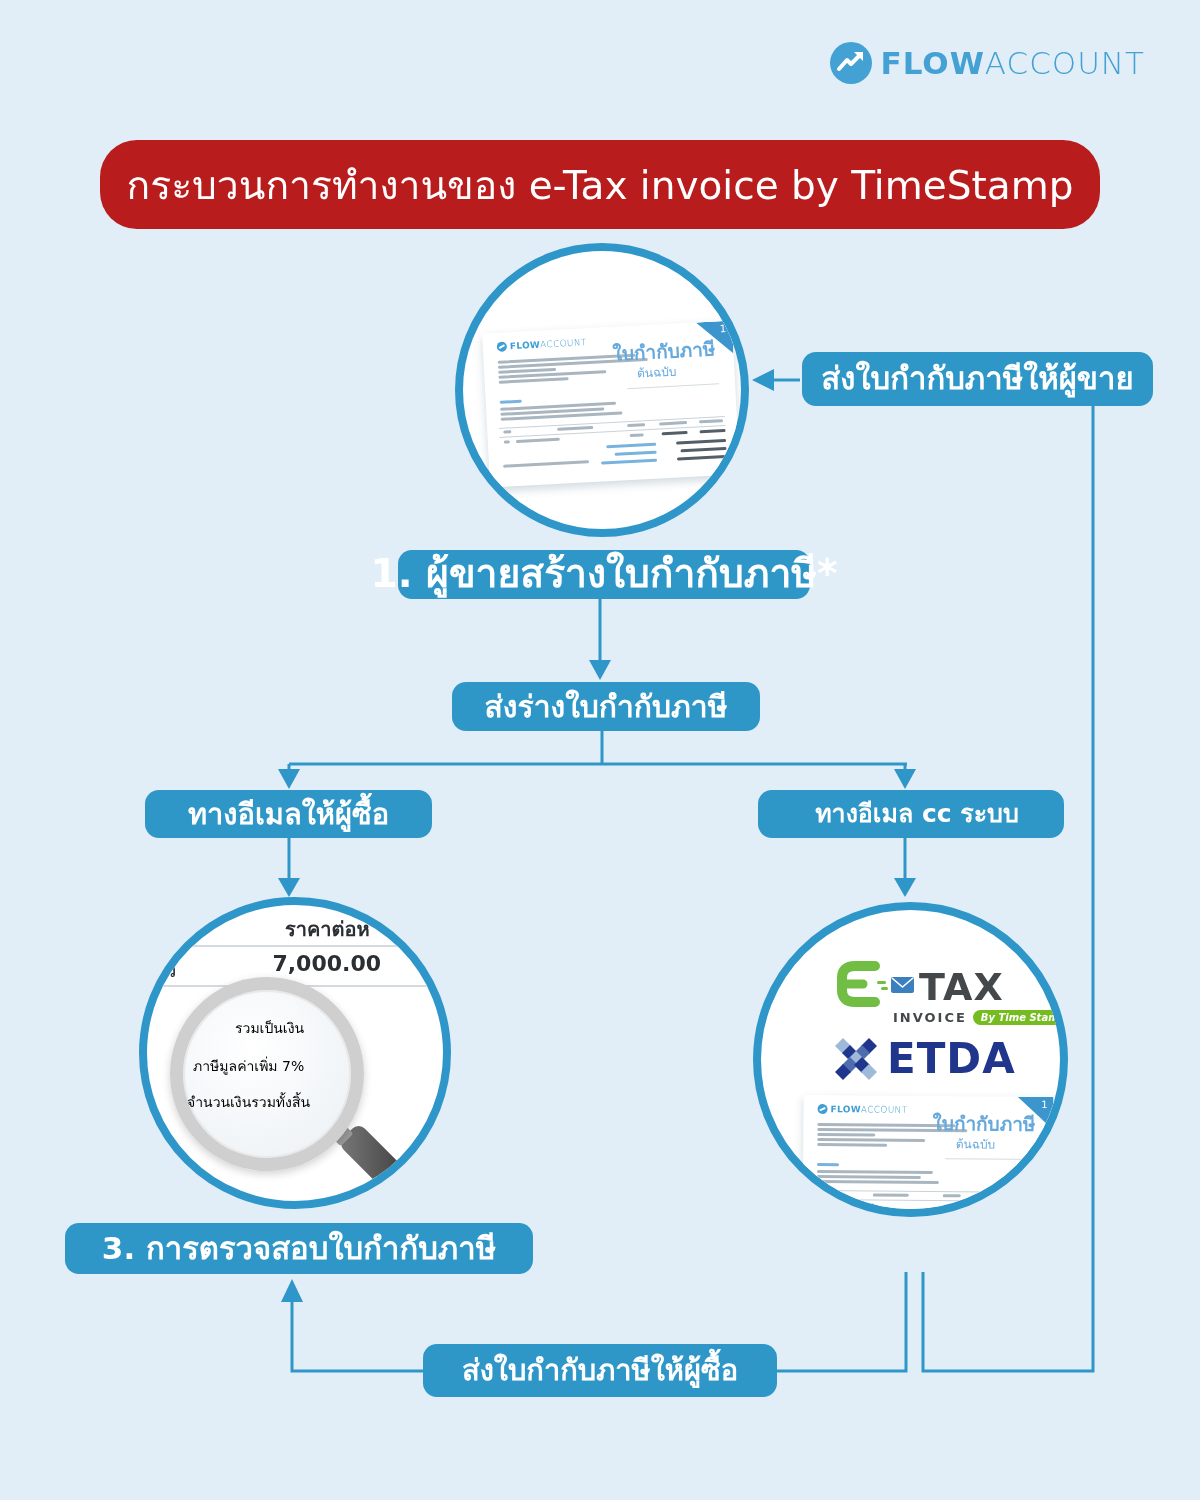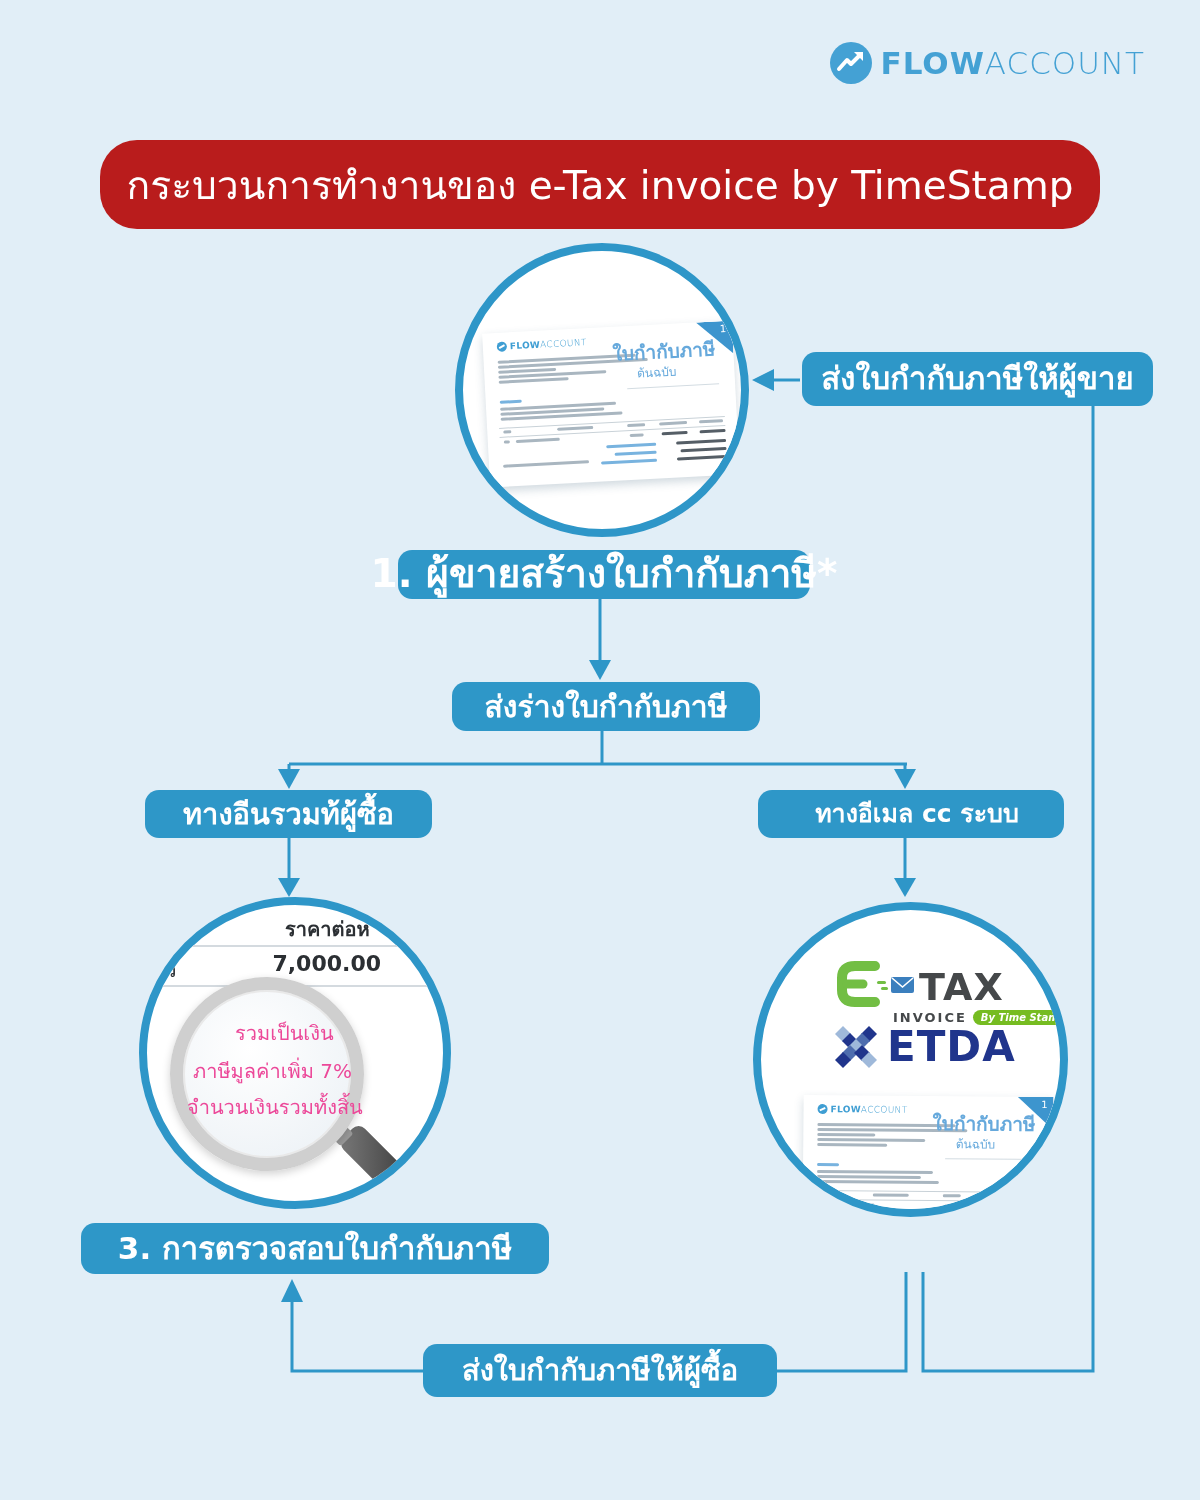--- a/index.html
+++ b/index.html
@@ -55,34 +55,34 @@
   
   .doc-zoom-header{position:absolute;left:138px;top:8px;font-size:20px;font-weight:700;color:#2B2F33;}
   .doc-zoom-unit{position:absolute;left:4px;top:48px;font-size:21px;color:#2B2F33;}
   .doc-zoom-value{position:absolute;left:108px;top:46px;width:126px;text-align:right;
     font-size:22px;font-weight:600;color:#2B2F33;}
   .doc-zoom-line{position:absolute;left:-20px;width:360px;border-top:2px solid #D4DADF;}
   .magnifier-lens{position:absolute;left:23px;top:72px;width:194px;height:194px;border-radius:50%;
     border:13px solid #CFCFCF;box-sizing:border-box;
     background:radial-gradient(circle at 40% 35%,rgba(255,255,255,.95),rgba(233,239,244,.95));
     box-shadow:0 3px 8px rgba(0,0,0,.18), inset 0 0 0 2px #E9E9E9;z-index:2;}
-  .lens-text{position:absolute;color:#ec4899;font-size:20px;white-space:nowrap;z-index:3;}
+  .lens-text{position:absolute;color:#000000;font-size:14px;white-space:nowrap;z-index:3;}
   .mag-ferrule{position:absolute;left:184px;top:218px;width:18px;height:20px;background:#9A9A9A;
     border-radius:3px;transform:rotate(-45deg);z-index:2;}
   .mag-handle{position:absolute;left:186px;top:228px;width:30px;height:90px;border-radius:9px;
     background:linear-gradient(135deg,#7A7A7A,#333);transform:rotate(-45deg);
     transform-origin:top center;z-index:2;}
 
   
   .etax{position:absolute;left:70px;top:48px;width:180px;z-index:2;}
   .etax-row2{display:flex;align-items:center;gap:6px;margin-top:-4px;margin-left:62px;text-align:right;}
   .etax-invoice{font-size:13px;font-weight:700;letter-spacing:2px;color:#45484A;}
   .etax-badge{background:#76BC21;color:#fff;font-size:10px;font-style:italic;font-weight:700;
     padding:2px 8px;border-radius:9px;white-space:nowrap;}
-  .etda{position:absolute;left:72px;top:112px;display:flex;align-items:center;gap:8px;z-index:2;}
+  .etda{position:absolute;left:72px;top:124px;display:flex;align-items:center;gap:8px;z-index:2;}
   .etda-text{font-size:42px;font-weight:700;color:#20358C;letter-spacing:1px;}
 </style>
 </head>
 <body>
 
 <div class="stage">
 
   <svg class="connectors" width="1200" height="1500">
 
     <path class="conn" d="M 800 380 H 774"></path>
@@ -162,23 +162,23 @@
       <div class="bar dark" style="left:192px;top:126px;width:46px;"></div>
       <div class="bar blue" style="left:112px;top:134px;width:56px;"></div>
       <div class="bar dark" style="left:188px;top:134px;width:50px;"></div>
       <div class="bar" style="left:14px;top:132px;width:86px;"></div>
     </div>
   </div>
 
   <div class="pill" style="left:802px;top:352px;width:351px;height:54px;font-size:31px;">ส่งใบกำกับภาษีให้ผู้ขาย</div>
   <div class="pill" style="left:398px;top:550px;width:412px;height:49px;font-size:39px;">1. ผู้ขายสร้างใบกำกับภาษี*</div>
   <div class="pill" style="left:452px;top:682px;width:308px;height:49px;font-size:30px;">ส่งร่างใบกำกับภาษี</div>
-  <div class="pill" style="left:145px;top:790px;width:287px;height:48px;font-size:29px;">ทางอีนรวมท้ผู้ซื้อ</div>
+  <div class="pill" style="left:145px;top:790px;width:287px;height:48px;font-size:29px;">ทางอีเมลให้ผู้ซื้อ</div>
   <div class="pill" style="left:758px;top:790px;width:294px;height:48px;font-size:25px;padding-left:12px;">ทางอีเมล cc ระบบ</div>
-  <div class="pill" style="left:81px;top:1223px;width:468px;height:51px;font-size:31px;">3. การตรวจสอบใบกำกับภาษี</div>
+  <div class="pill" style="left:65px;top:1223px;width:468px;height:51px;font-size:31px;">3. การตรวจสอบใบกำกับภาษี</div>
   <div class="pill" style="left:423px;top:1344px;width:354px;height:53px;font-size:29px;">ส่งใบกำกับภาษีให้ผู้ซื้อ</div>
 
   <div class="big-circle" style="left:139px;top:897px;width:312px;height:312px;">
     <div class="doc-zoom-header">ราคาต่อห</div>
     <div class="doc-zoom-line" style="top:40px;"></div>
     <div class="doc-zoom-unit">ตัว</div>
     <div class="doc-zoom-value">7,000.00</div>
     <div class="doc-zoom-line" style="top:80px;"></div>
     <div class="mag-handle"></div>
     <div class="mag-ferrule"></div>

